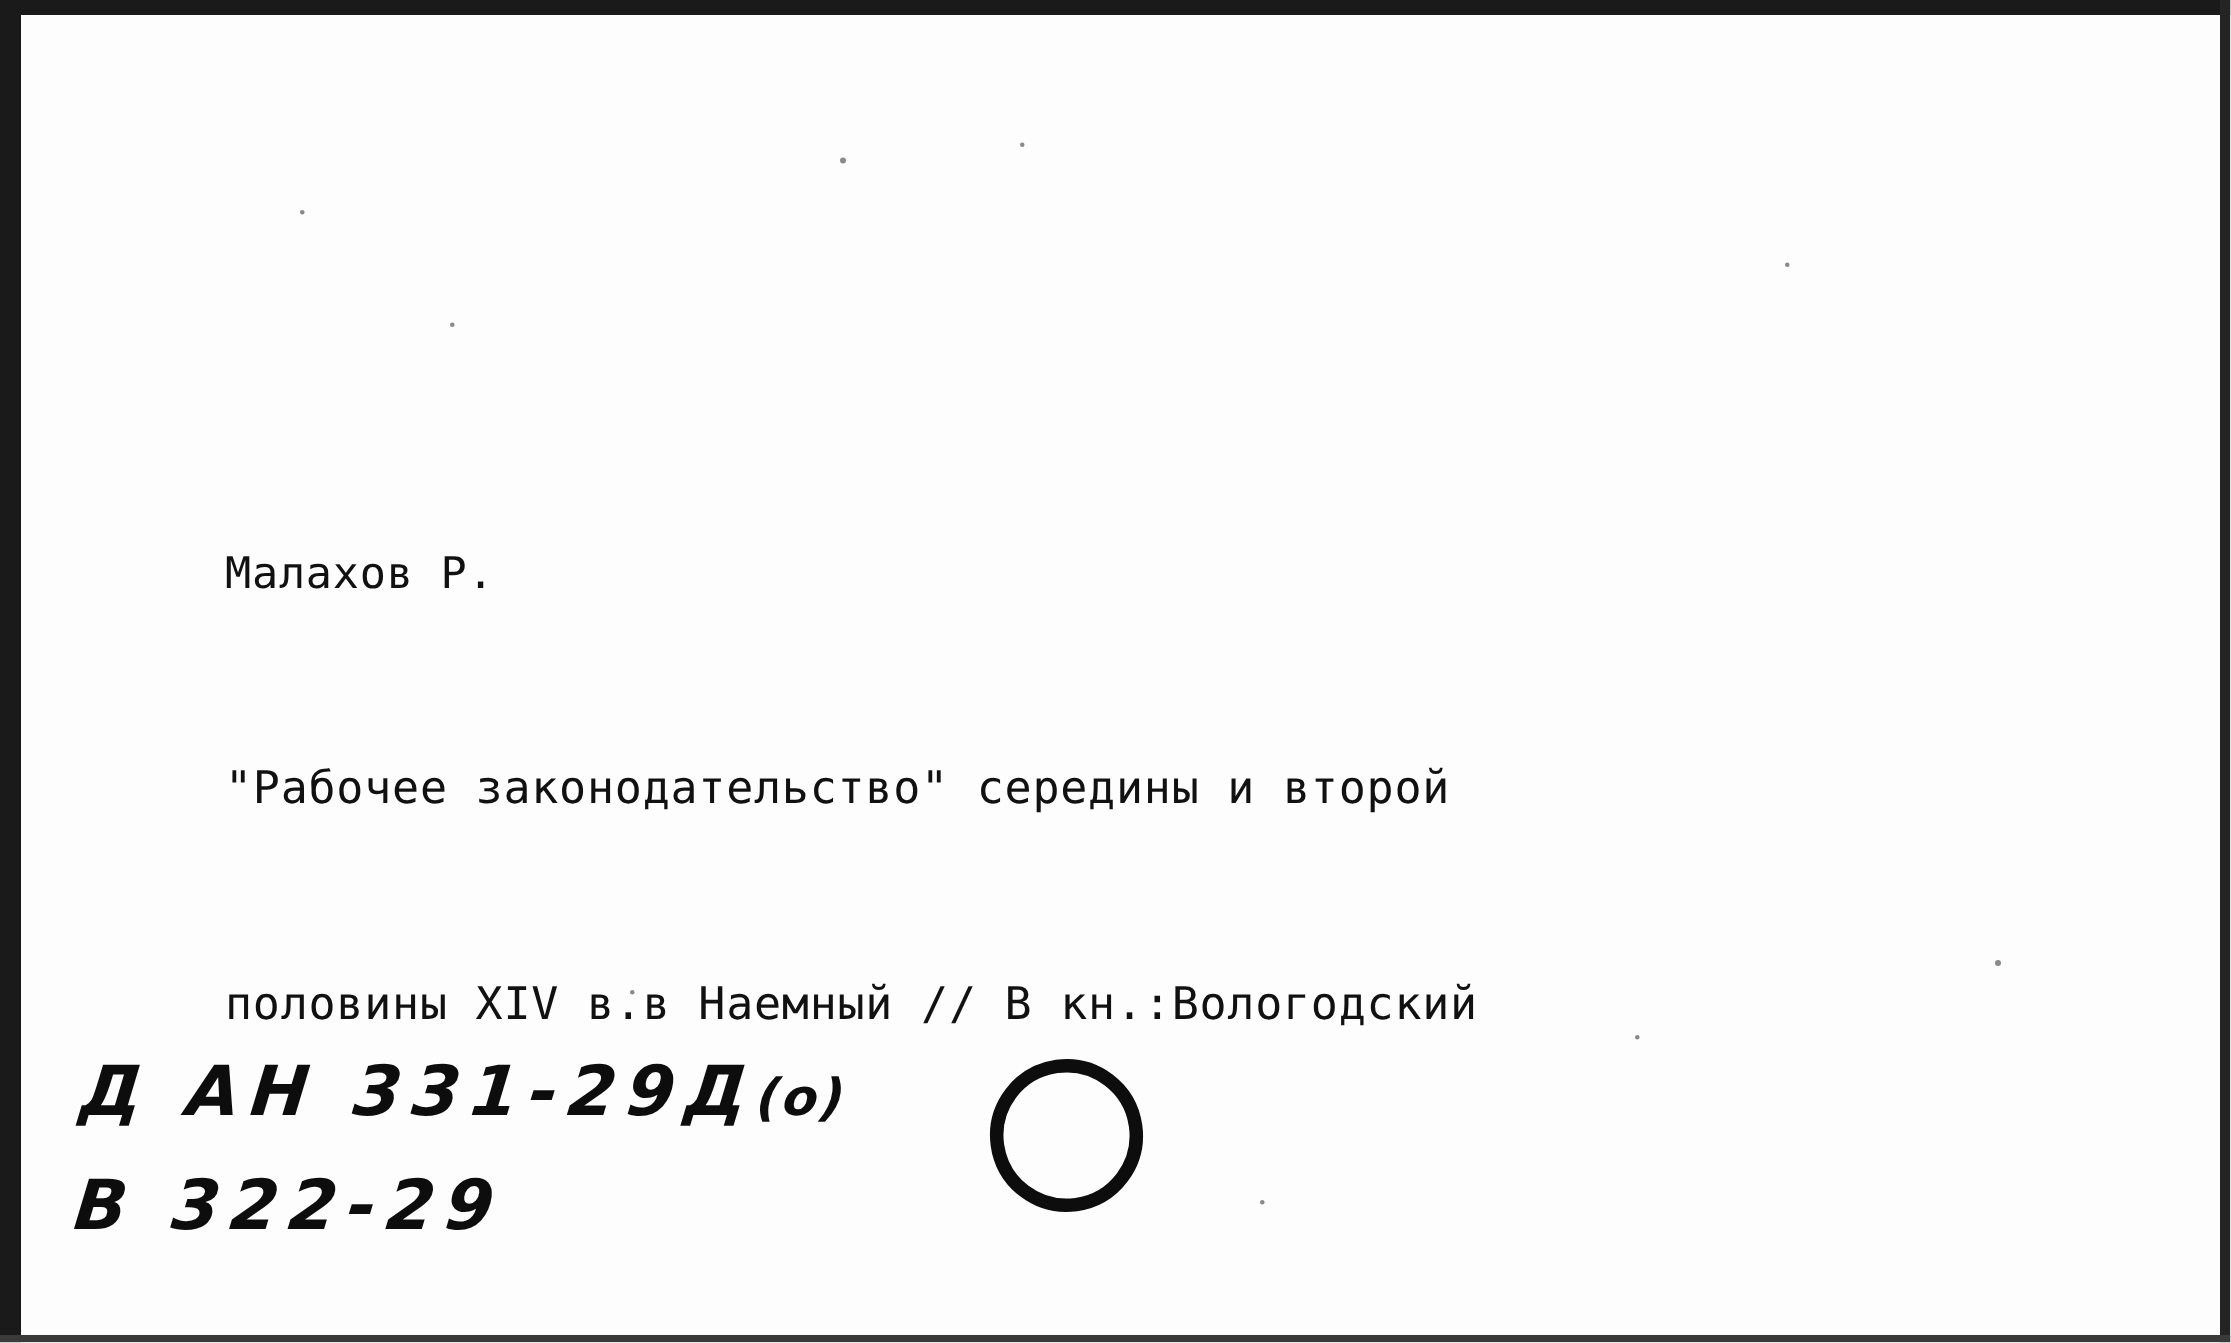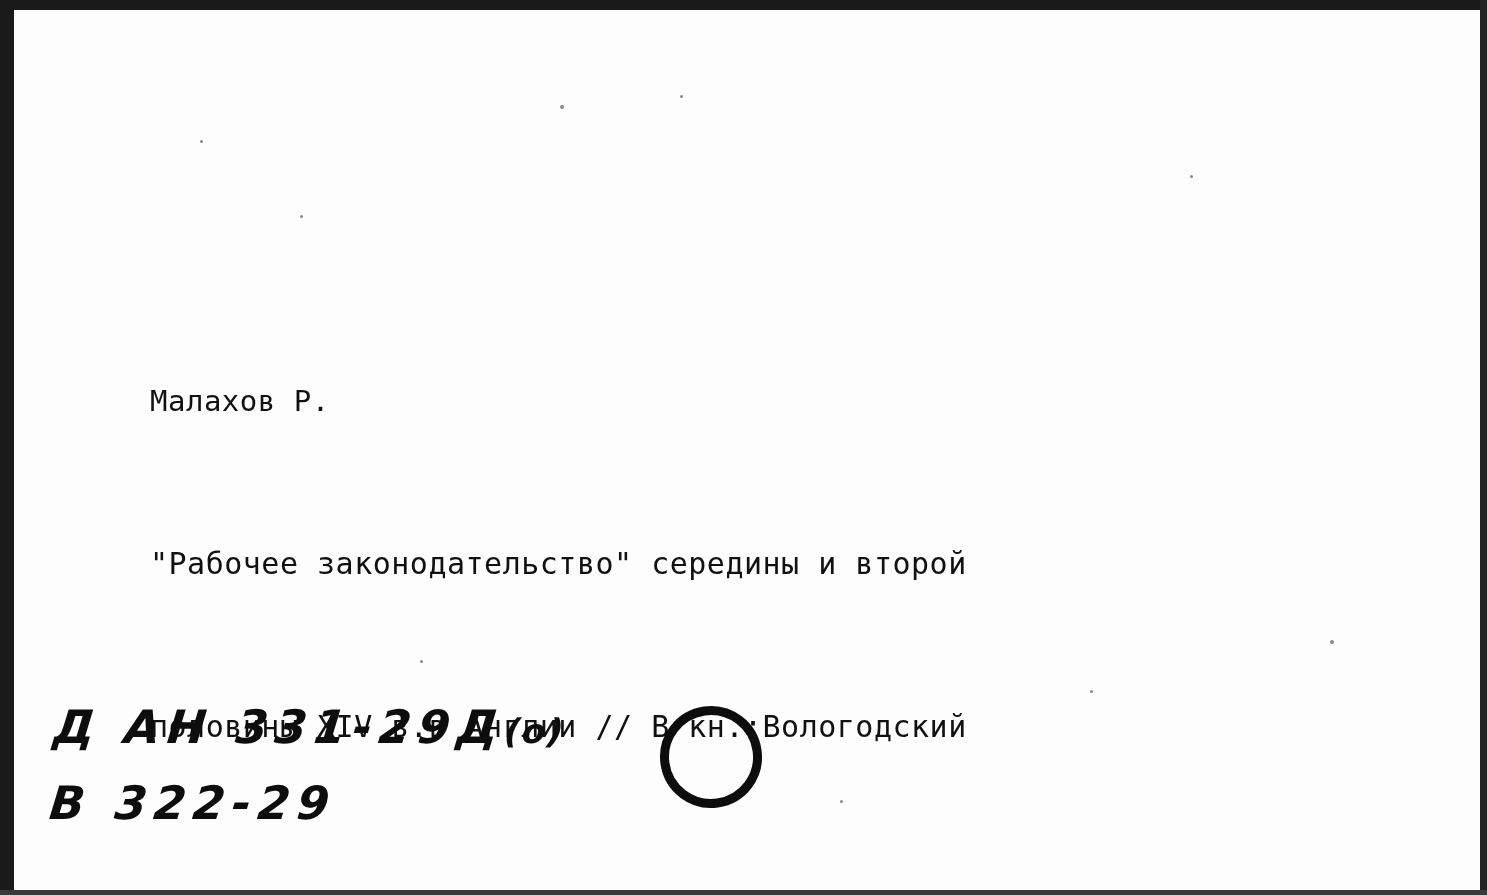--- a/index.html
+++ b/index.html
@@ -53,21 +53,20 @@
     width: 1260px;
     color: #111111;
     font-size: 30px;
     line-height: 48px;
     letter-spacing: 0.5px;
     white-space: pre;
   }
   .typed-line {
     display: block;
     white-space: pre;
-    margin-top: 19px;
   }
   .author-line {
     font-size: 29px;
   }
 
   
   .hand-block {
     position: absolute;
     left: 40px;
     top: 700px;
@@ -120,21 +119,21 @@
 <div class="card">
 
   <div class="scan-border-left"></div>
   <div class="scan-border-top"></div>
   <div class="scan-border-right"></div>
   <div class="scan-border-bottom"></div>
 
   <div class="typed-block">
     <span class="typed-line author-line">Малахов Р.</span>
     <span class="typed-line">"Рабочее законодательство" середины и второй</span>
-    <span class="typed-line">половины XIV в.в Англии // В кн.:Вологодский</span>
+    <span class="typed-line">половины XIV в.в Наемный // В кн.:Вологодский</span>
     
     
     
   </div>
 
   <div class="hand-block">
     <span class="hand-line hand-line-1"><span>Д АН 331-29Д</span><span class="hand-sub">(о)</span></span>
     <span class="hand-line hand-line-2">В 322-29</span>
   </div>
 

